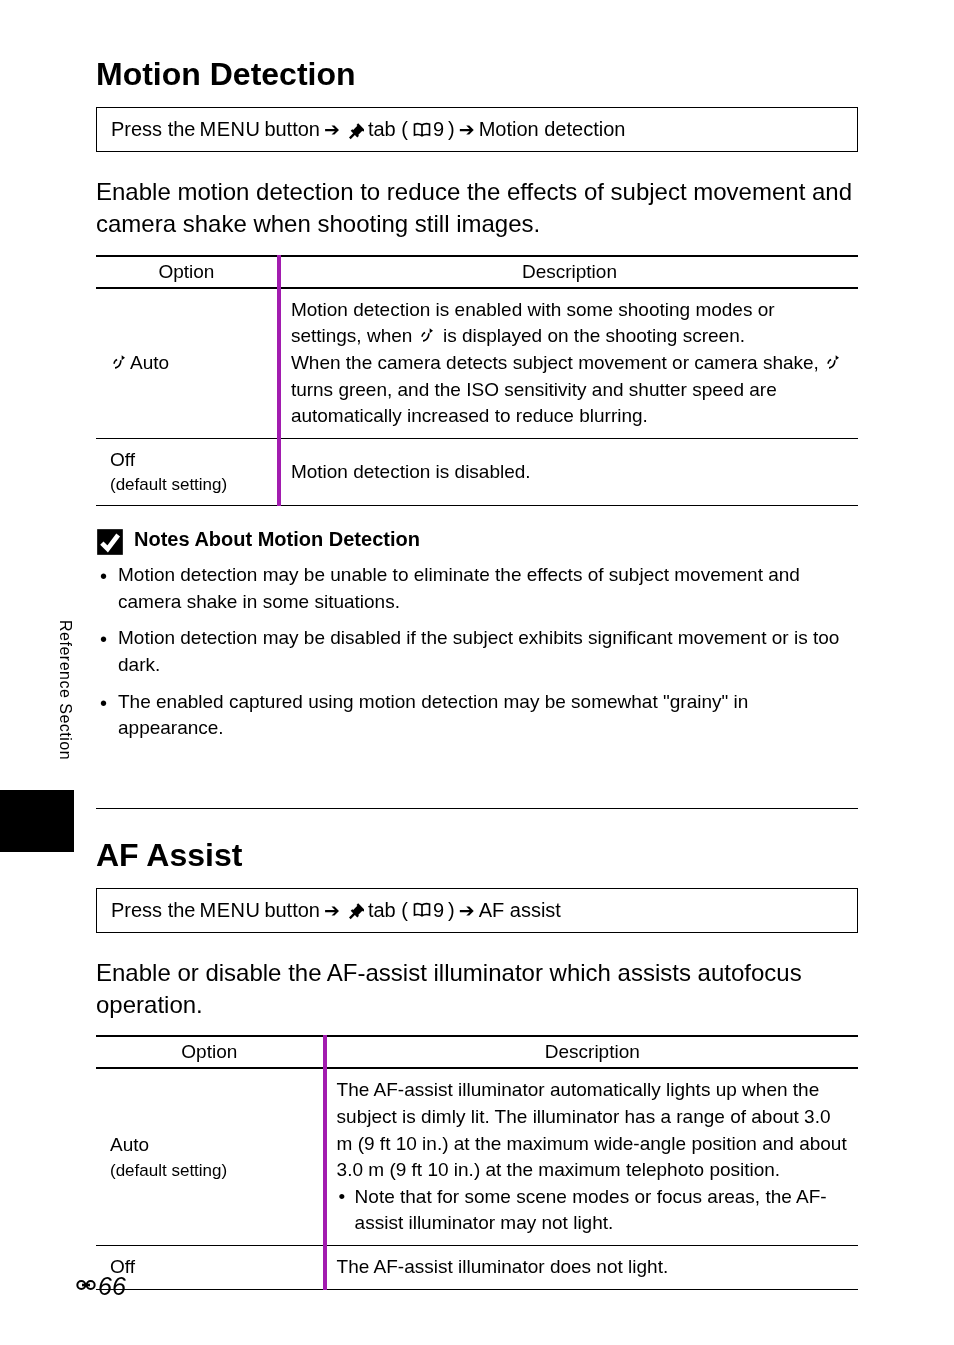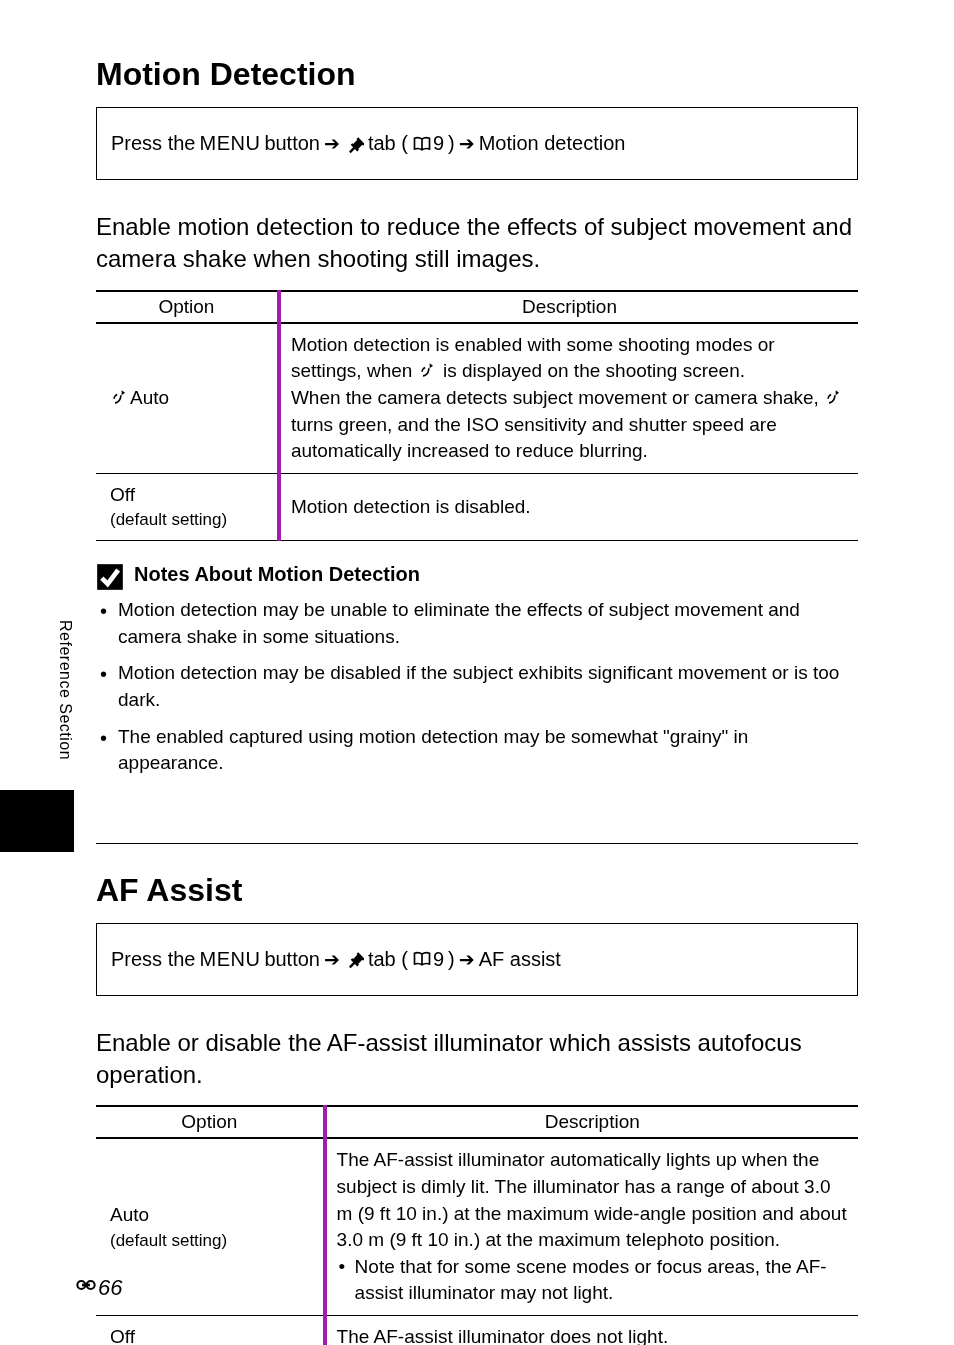--- a/index.html
+++ b/index.html
@@ -12,23 +12,23 @@
     position: relative;
     padding: 56px 96px 60px 96px;
   }
   .heading {
     font-size: 32px;
     font-weight: 700;
     margin-bottom: 14px;
   }
   .nav-box {
     border: 1.5px solid #000;
-    padding: 24px 14px;
+    padding: 10px 14px;
     font-size: 20px;
-    margin-bottom: 31px;
+    margin-bottom: 24px;
     display: flex;
     align-items: center;
     flex-wrap: wrap;
     gap: 4px;
   }
   .nav-box .menu-word {
     font-family: "Arial Narrow", Arial, sans-serif;
     font-stretch: condensed;
     letter-spacing: 0.5px;
   }
@@ -122,21 +122,21 @@
   .footer {
     position: absolute;
     left: 76px;
     bottom: 44px;
     display: flex;
     align-items: baseline;
     gap: 2px;
     font-size: 20px;
   }
   .footer .pg {
-    font-size: 22px;
+    font-size: 25px;
     font-style: italic;
   }
   .icon-sm { display:inline-flex; vertical-align:-3px; }
   .icon-sm svg { width:20px; height:20px; }
   .arrow { font-size: 19px; }
   .book-ref { display:inline-flex; align-items:center; gap:1px; }
 
   .inner-bullet {
     list-style: none;
     padding-left: 0;

